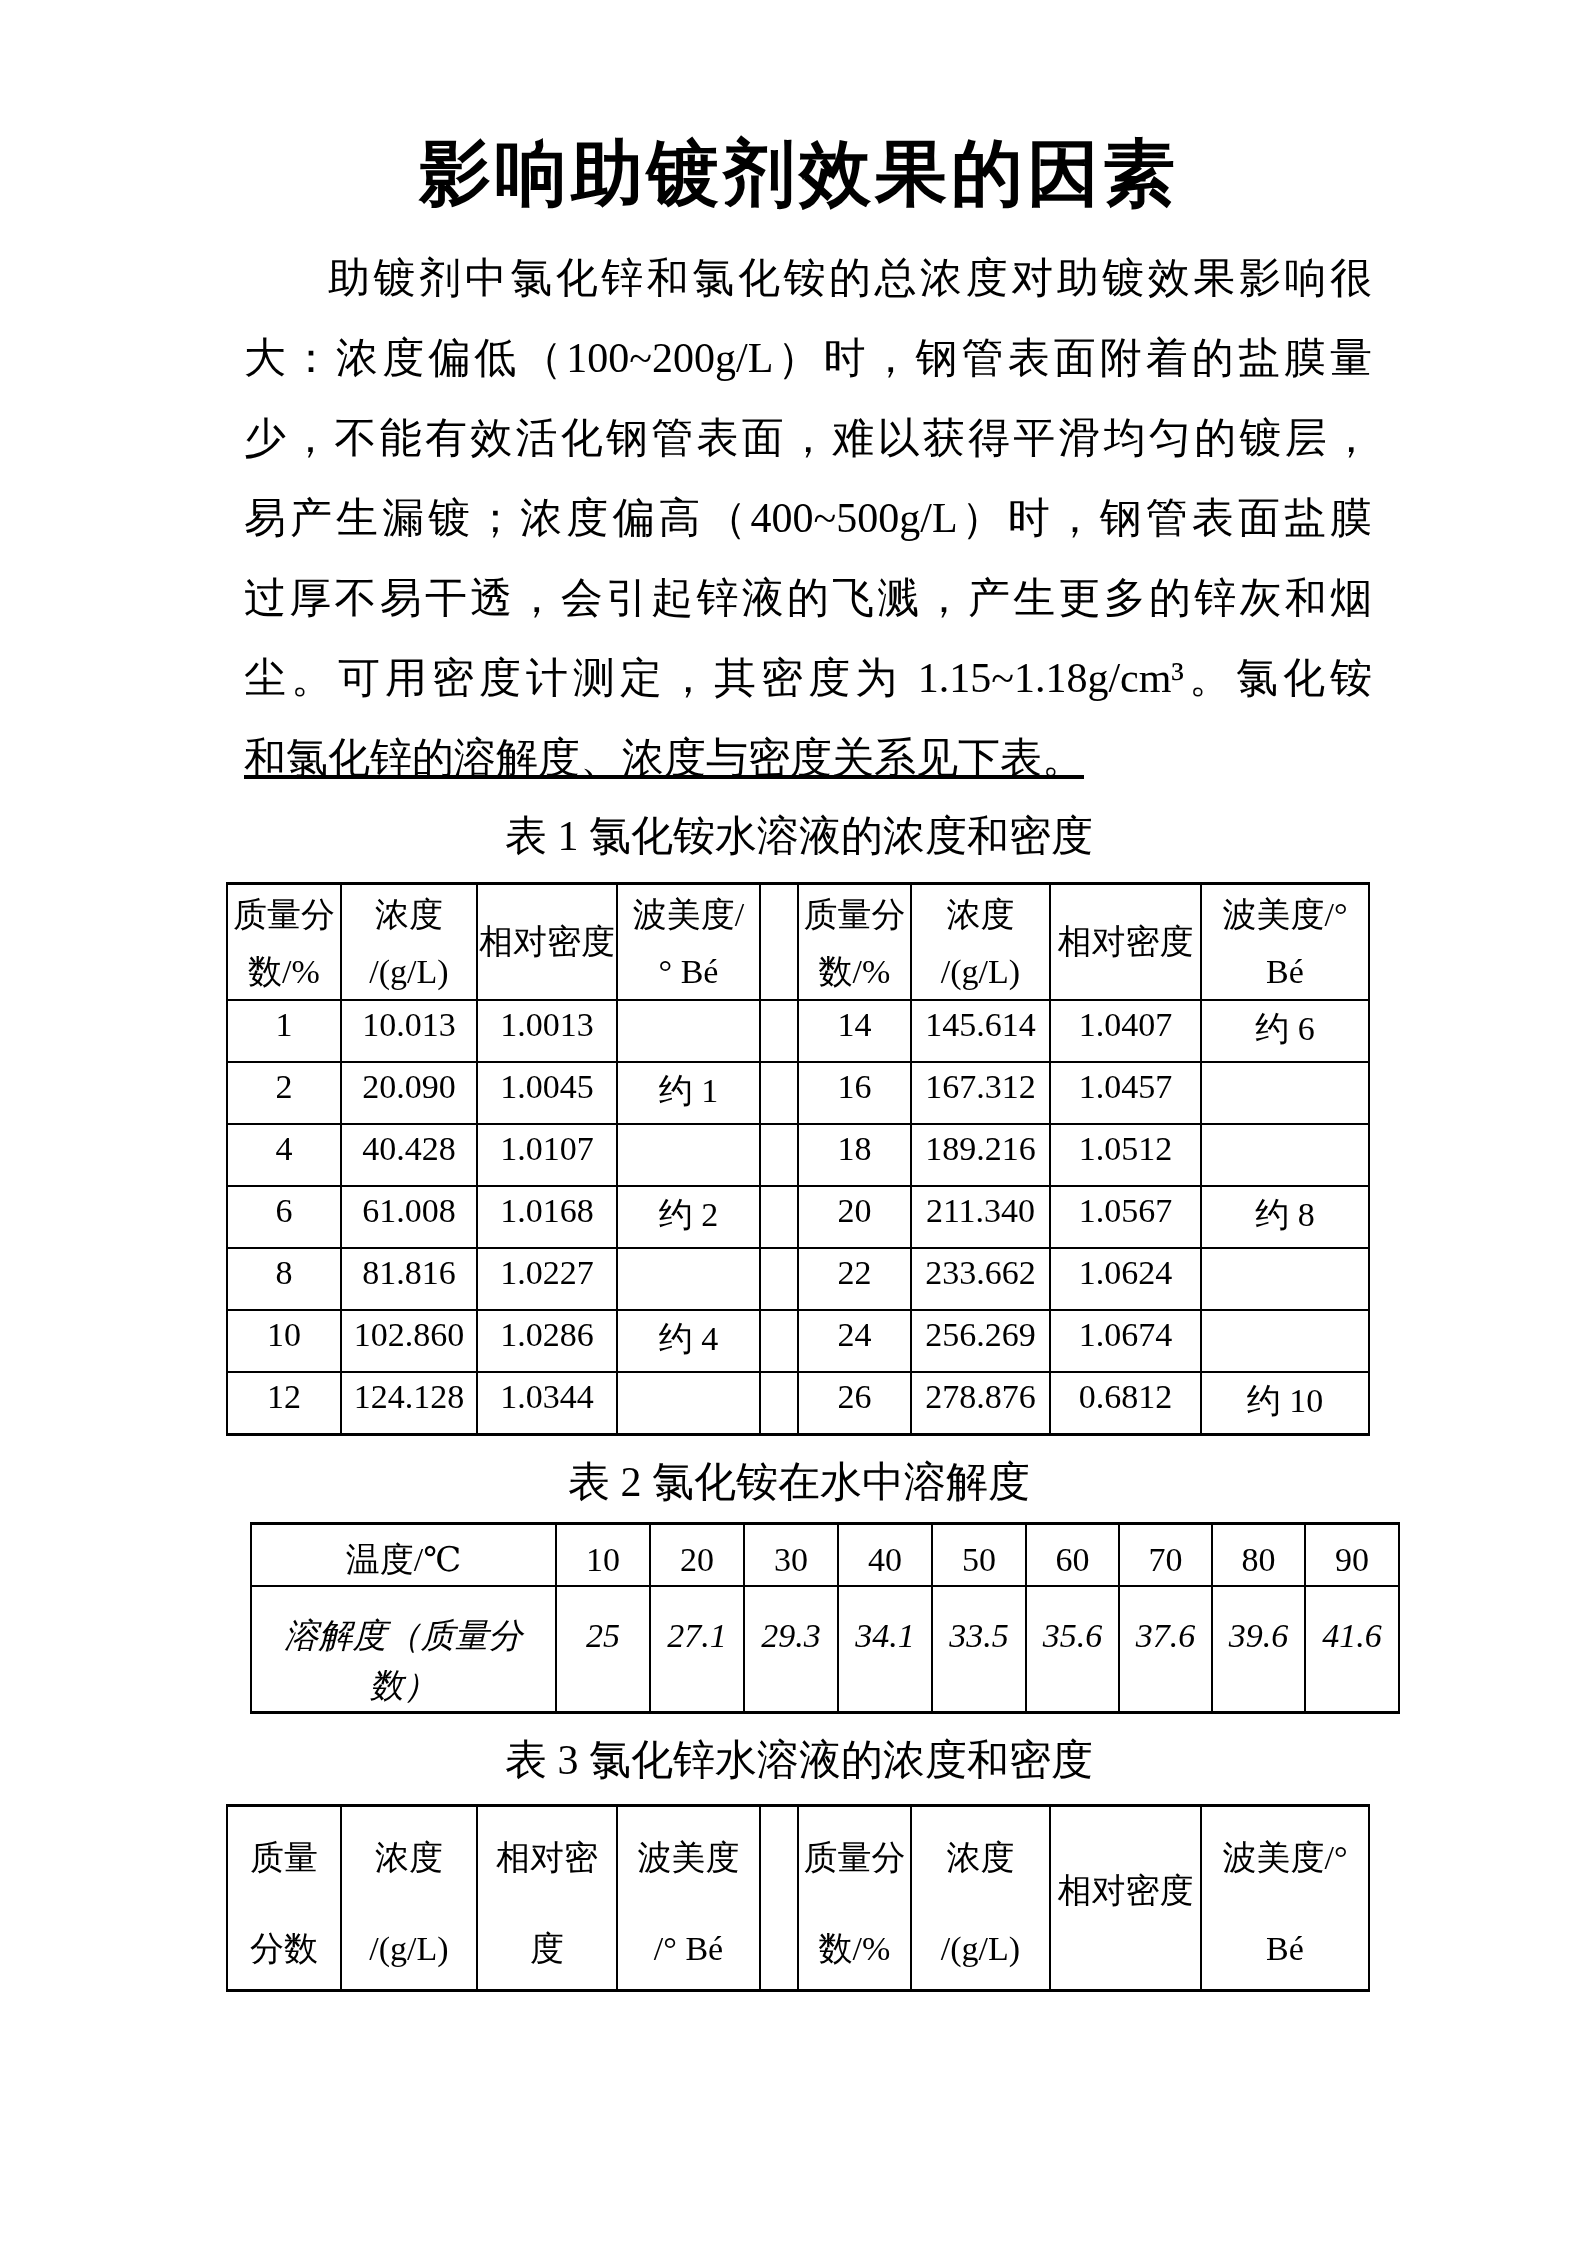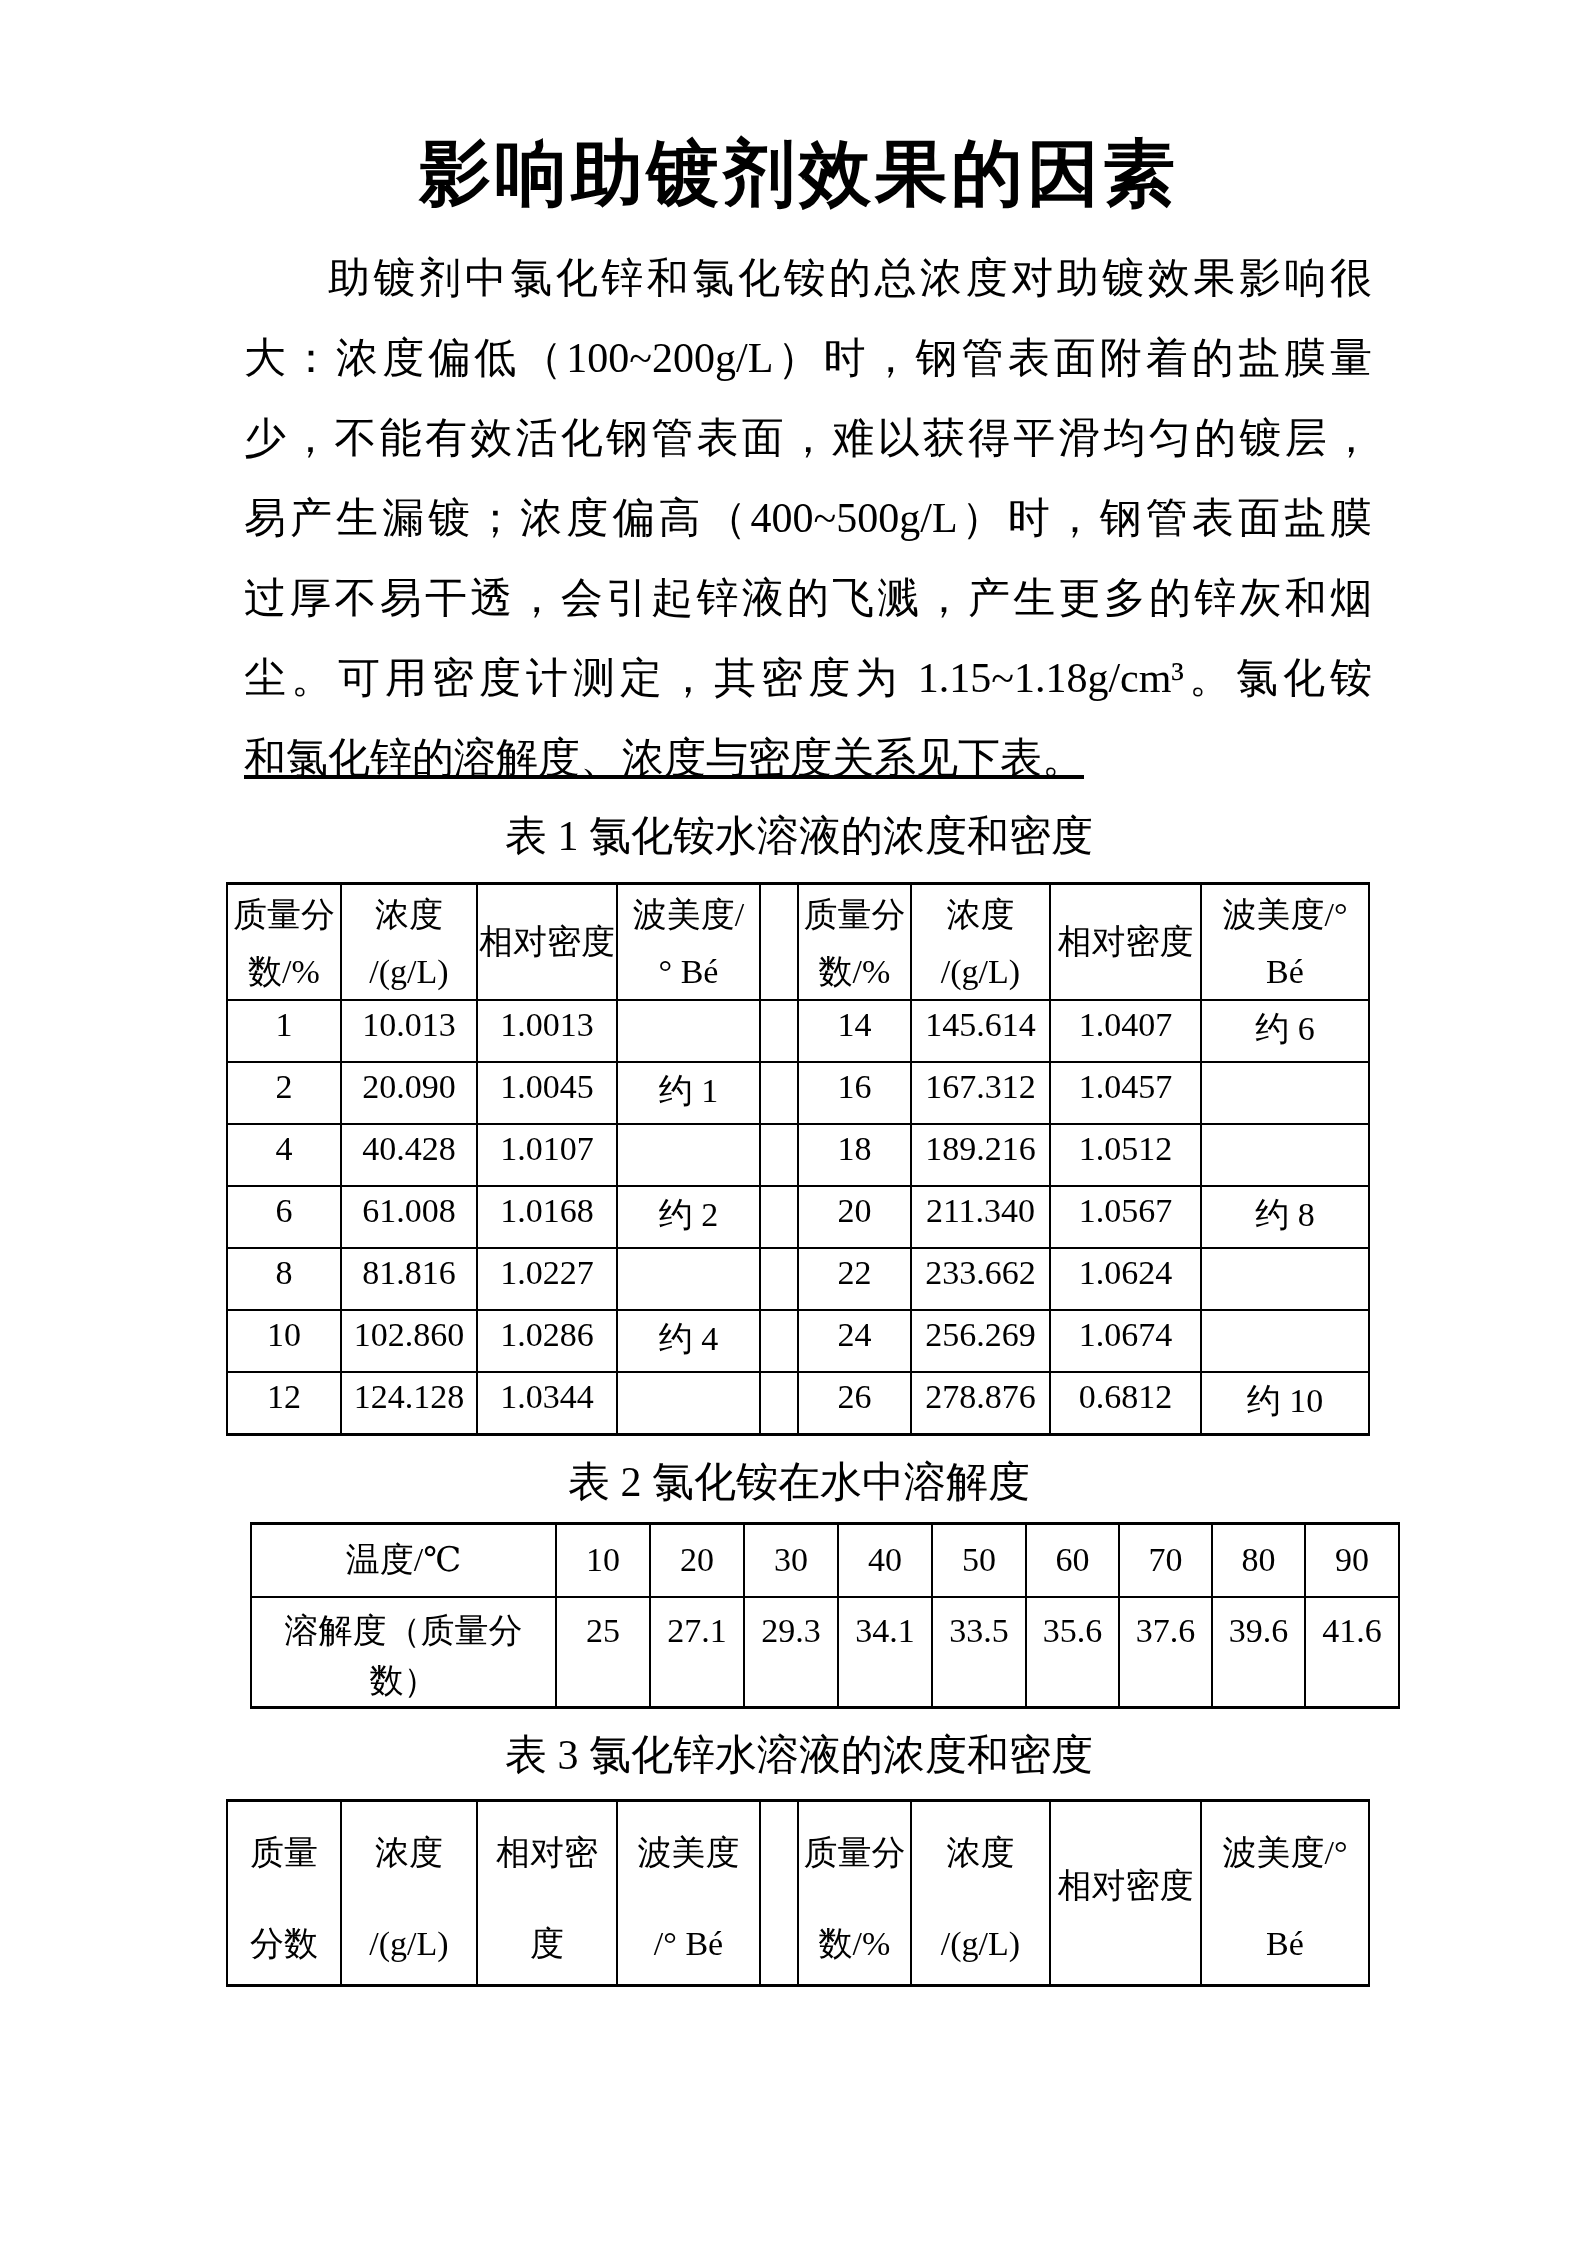--- a/index.html
+++ b/index.html
@@ -38,24 +38,24 @@
   .tbl td { border:2px solid #000; text-align:center; vertical-align:top; padding:0; font-size:34px; }
 
   .t1 { width:1142px; margin-top:14px; }
   .t1 .hrow { height:113px; }
   .t1 .hrow .hline { line-height:54px; padding-top:3px; }
   .t1 .hrow .hsingle { line-height:113px; }
   .t1 .drow { height:62px; }
   .t1 .drow td { padding-top:5px; }
 
   .t2 { width:1148px; margin-left:24px; margin-top:8px; }
-  .t2 .hrow { height:74px; }
+  .t2 .hrow { height:62px; }
   .t2 .hrow td { padding-top:10px; line-height:50px; }
   .t2 .drow { height:66px; }
-  .t2 .drow td { padding-top:8px; line-height:50px; }
+  .t2 .drow td { padding-top:24px; line-height:50px;font-style:italic; }
 
   .t3 { width:1142px; margin-top:12px; }
   .t3 .hrow { height:168px; }
   .t3 .hrow .hline { line-height:80px; padding-top:11px; }
   .t3 .hrow .hsingle { line-height:168px; }
 </style>
 </head>
 <body>
 
 <div class="page">

